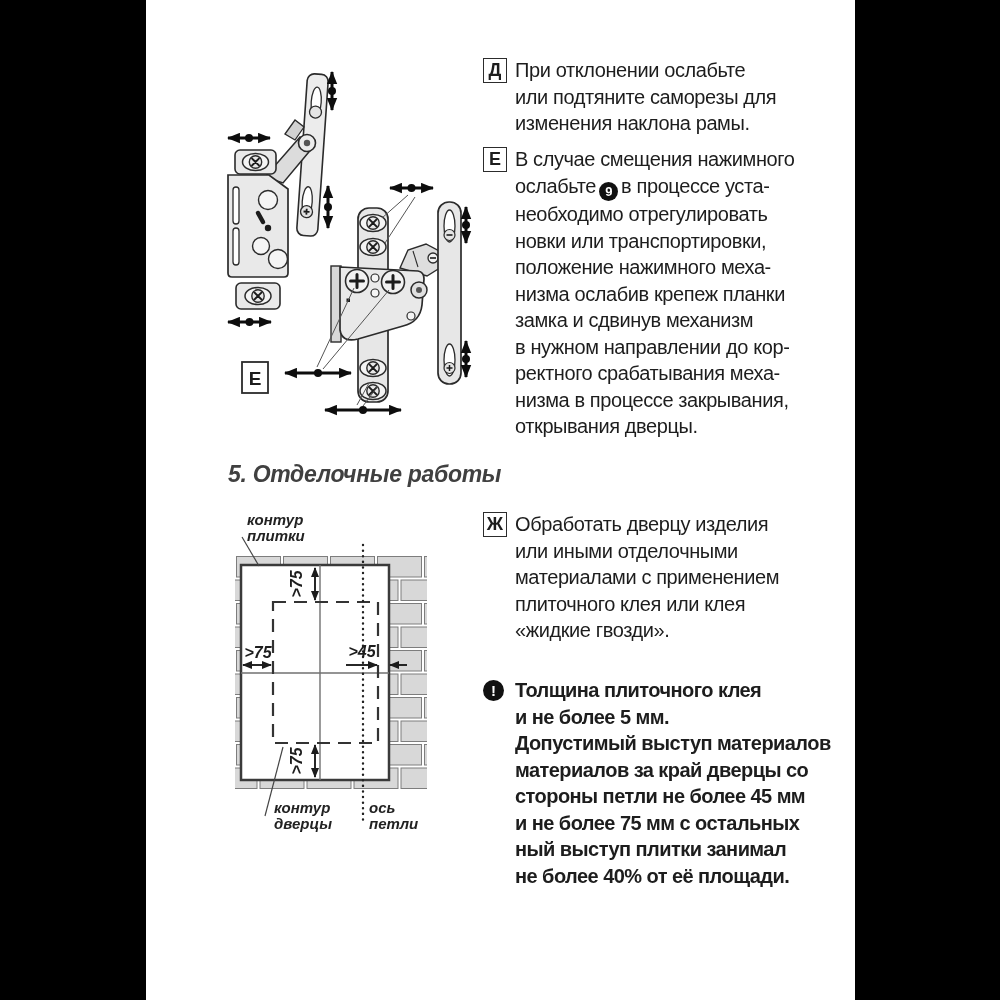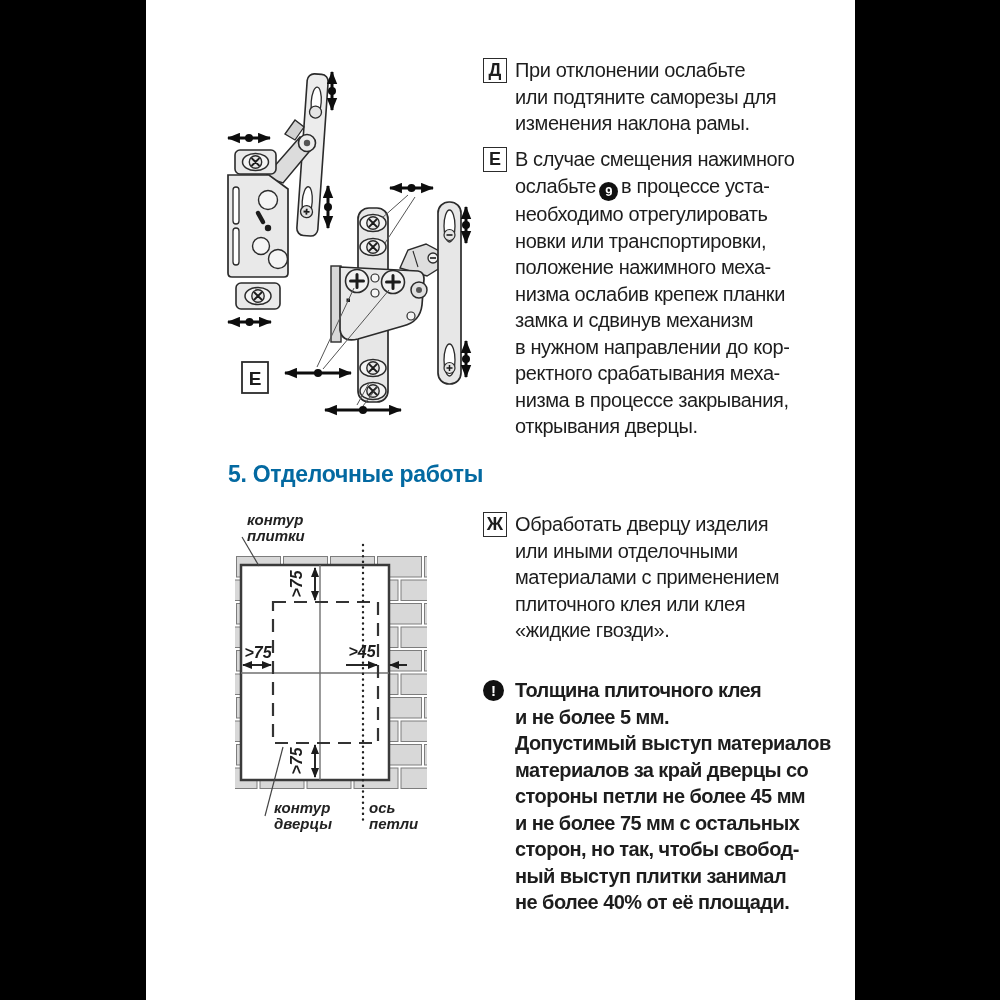--- a/index.html
+++ b/index.html
@@ -13,22 +13,22 @@
       border:1.6px solid #2c2c2c;display:flex;align-items:center;justify-content:center;
       font-size:18px;font-weight:600;color:#1d1d1d;box-sizing:border-box;}
   .lines{position:absolute;left:32px;top:0;width:345px;}
   .tl{font-size:20px;line-height:26.5px;color:#1d1d1d;letter-spacing:-0.4px;white-space:nowrap;}
   .tl.b{font-weight:700;letter-spacing:-0.55px;}
   .badge{display:inline-flex;width:19px;height:19px;border-radius:50%;background:#111;color:#fff;
       font-size:13px;font-weight:700;align-items:center;justify-content:center;
       vertical-align:-3px;margin:0 3px;}
   .warn-ic{position:absolute;left:337px;width:21px;height:21px;border-radius:50%;background:#111;
       color:#fff;font-size:15px;font-weight:700;display:flex;align-items:center;justify-content:center;}
-  .heading{position:absolute;left:82px;top:461px;font-size:23px;font-weight:700;color:#0369a1;
-      letter-spacing:-0.3px;white-space:nowrap;}
+  .heading{position:absolute;left:82px;top:461px;font-size:23px;font-weight:700;color:#404040;
+      letter-spacing:-0.3px;white-space:nowrap;font-style:italic;}
 
   svg text{font-family:"Liberation Sans","DejaVu Sans",sans-serif;}
   .dimtxt{font-size:16px;font-weight:700;font-style:italic;fill:#1d1d1d;}
   .lbltxt{font-size:15px;font-weight:600;font-style:italic;fill:#222;}
   .ebox-t{font-size:19px;font-weight:600;fill:#1d1d1d;}
 </style>
 </head>
 <body>
 
 <div class="stage">
@@ -240,20 +240,19 @@
 
   <div class="warn-ic" style="top:680px">!</div>
   <div class="sect" style="top:677px">
     <div class="lines">
       <div class="tl b">Толщина плиточного клея</div>
       <div class="tl b">и не более 5 мм.</div>
       <div class="tl b">Допустимый выступ материалов</div>
       <div class="tl b">материалов за край дверцы со</div>
       <div class="tl b">стороны петли не более 45 мм</div>
       <div class="tl b">и не более 75 мм с остальных</div>
-      <div class="tl b">сторон, но так, чтобы свобод-</div>
       <div class="tl b">ный выступ плитки занимал</div>
       <div class="tl b">не более 40% от её площади.</div>
     </div>
   </div>
 
  </div>
 </div>
 
 </body></html>

